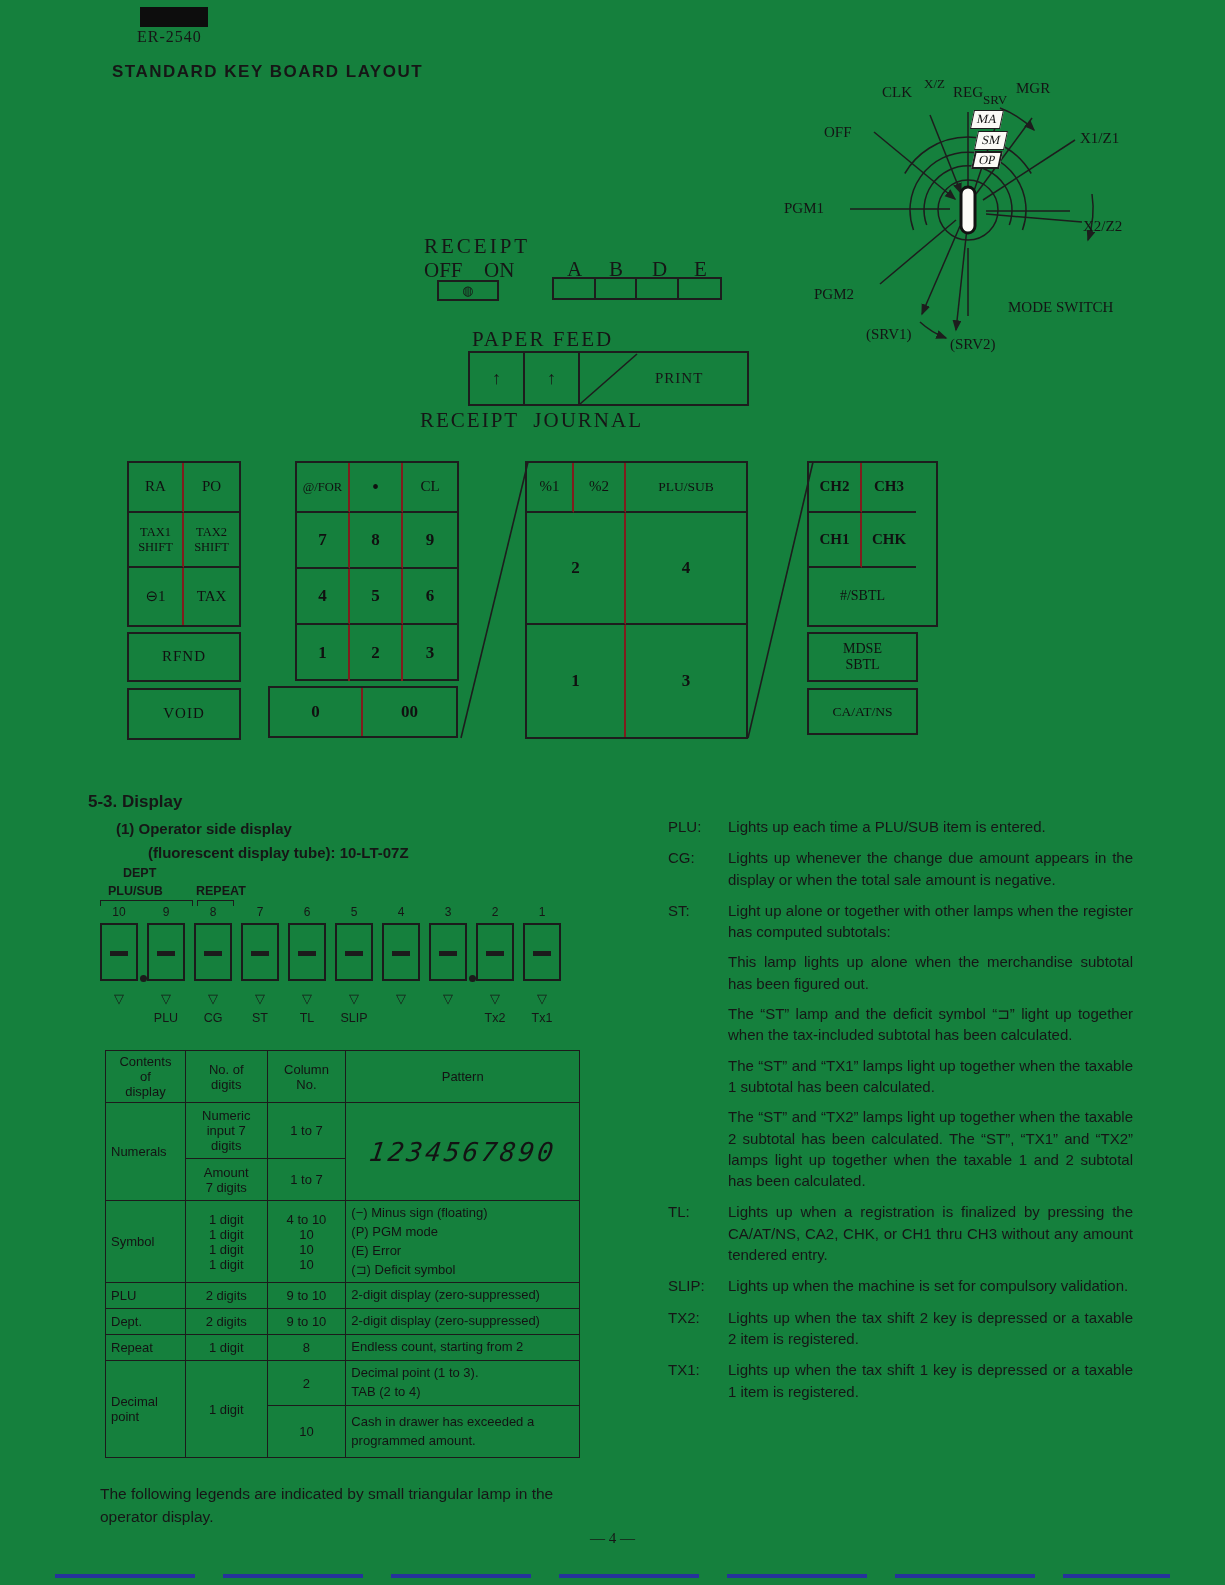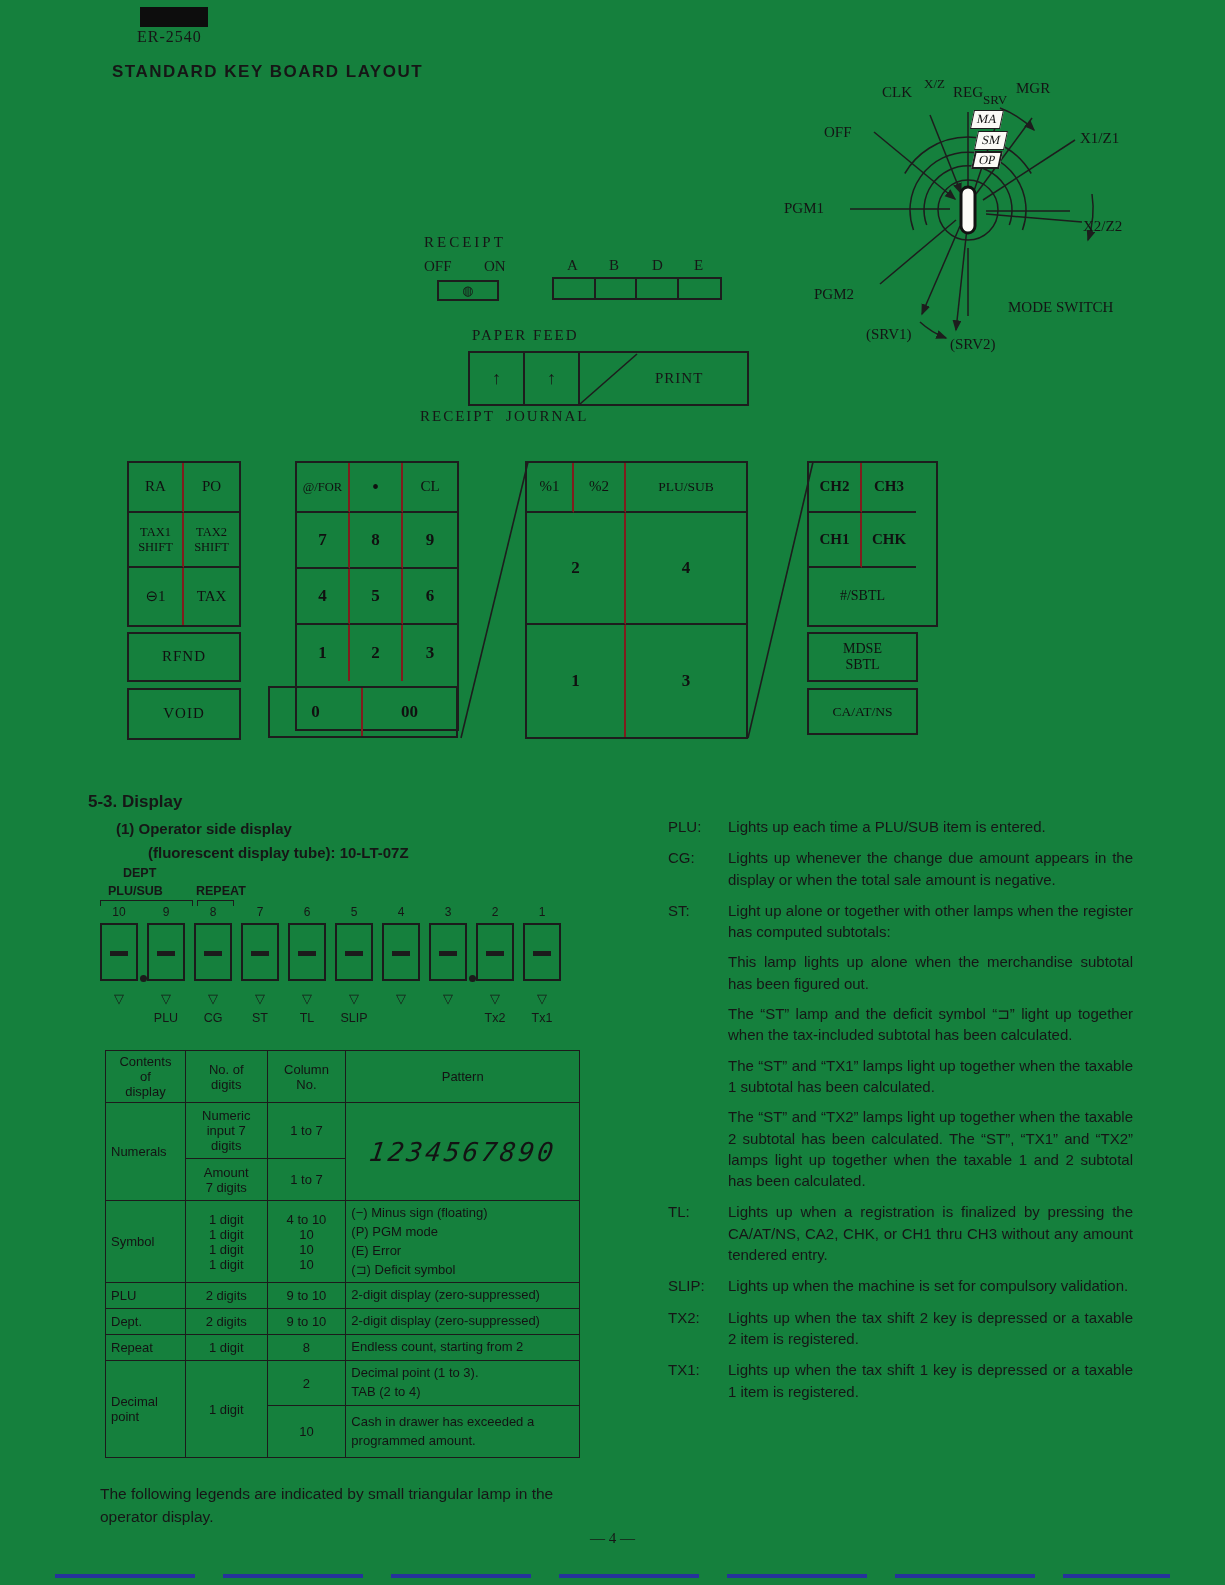--- a/index.html
+++ b/index.html
@@ -15,21 +15,21 @@
   .kbox { position:absolute; border:2px solid #1d1d1d; background:transparent; }
   .key { display:flex; align-items:center; justify-content:center; text-align:center;
          font-family:"Liberation Serif",serif; font-size:15px; color:#101010; line-height:1.15; }
   .br { border-right:2px solid #7f1d1d; }
   .bb { border-bottom:2px solid #1d1d1d; }
   .kdigit { font-size:17px; font-weight:bold; }
   .ksmall { font-size:12.5px; }
   .grid { display:grid; }
 
   
-  .cap { position:absolute; font-family:"Liberation Serif",serif; font-size:15px; letter-spacing:2px; }
+  .cap { position:absolute; font-family:"Liberation Serif",serif; font-size:21px; letter-spacing:2px; }
   .slotgrid { position:absolute; border:2px solid #1d1d1d; display:grid; grid-template-columns:repeat(4,1fr); }
   .slotgrid div { border-right:2px solid #1d1d1d; }
   .slotgrid div:last-child { border-right:none; }
 
   
   .ms-label { position:absolute; font-family:"Liberation Serif",serif; font-size:15px; color:#141414; }
   .ms-box { position:absolute; border:1.5px solid #1d1d1d; font-size:12.5px; font-family:"Liberation Serif",serif;
             display:flex; align-items:center; justify-content:center; transform:skewX(-12deg); background:#fbfaf6; }
 
   
@@ -160,21 +160,21 @@
     <div class="key br bb ksmall pre">TAX1
 SHIFT</div>
     <div class="key bb ksmall pre">TAX2
 SHIFT</div>
     <div class="key br">⊖1</div>
     <div class="key">TAX</div>
   </div>
   <div class="kbox key" style="left:127px;top:632px;width:114px;height:50px;letter-spacing:1px;">RFND</div>
   <div class="kbox key" style="left:127px;top:688px;width:114px;height:52px;letter-spacing:1px;">VOID</div>
 
-  <div class="kbox grid" style="left:295px;top:461px;width:164px;height:270px;grid-template-columns:53px 53px 54px;grid-template-rows:50px 56px 56px 56px;">
+  <div class="kbox grid" style="left:295px;top:461px;width:164px;height:220px;grid-template-columns:53px 53px 54px;grid-template-rows:50px 56px 56px 56px;">
     <div class="key br bb" style="font-size:12.5px;">@/FOR</div>
     <div class="key br bb" style="font-size:20px;">•</div>
     <div class="key bb">CL</div>
     <div class="key br bb kdigit">7</div>
     <div class="key br bb kdigit">8</div>
     <div class="key bb kdigit">9</div>
     <div class="key br bb kdigit">4</div>
     <div class="key br bb kdigit">5</div>
     <div class="key bb kdigit">6</div>
     <div class="key br kdigit">1</div>

